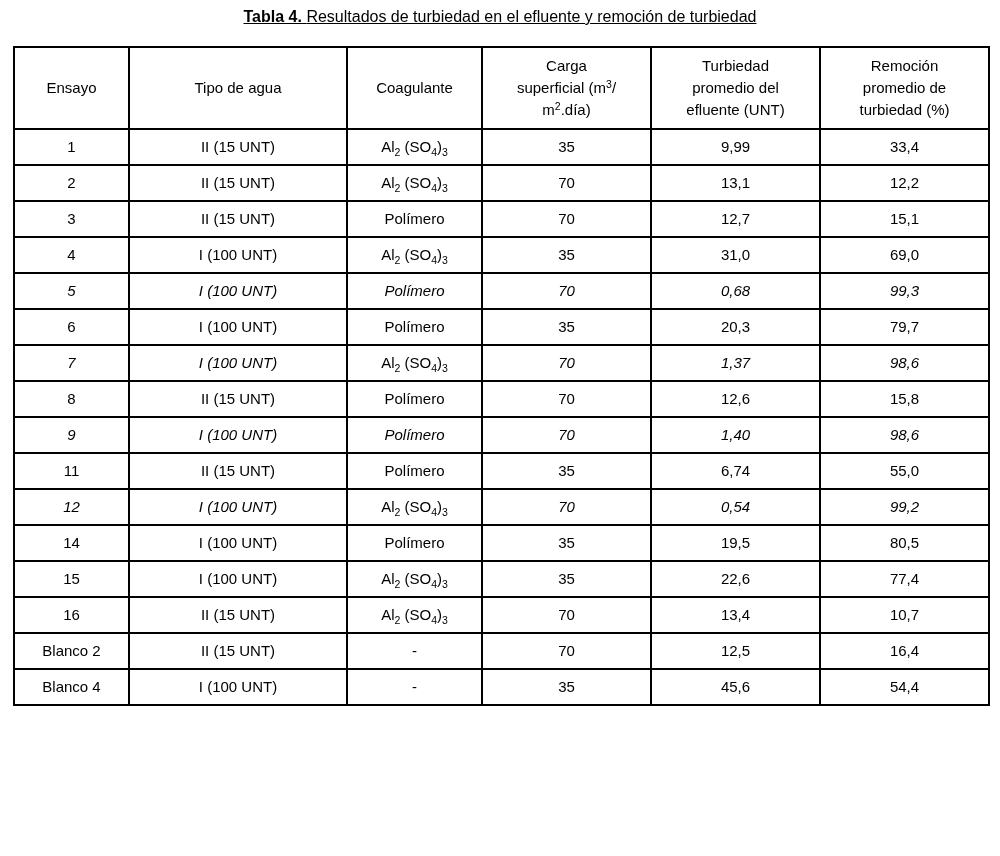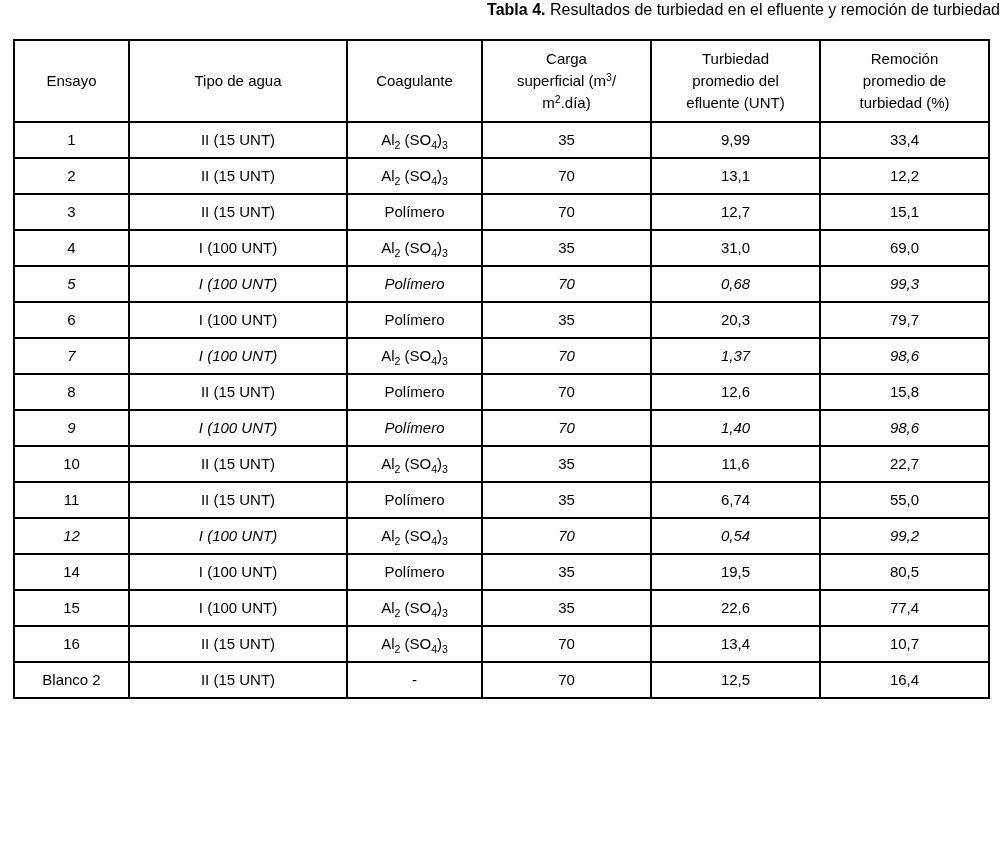--- a/index.html
+++ b/index.html
@@ -6,24 +6,26 @@
     margin: 0;
     padding: 0;
     background: #ffffff;
     width: 1000px;
     height: 856px;
     font-family: "Liberation Sans", sans-serif;
     color: #000000;
     overflow: hidden;
   }
   .caption {
-    text-align: right;
+    text-align: center;
     font-size: 16px;
     line-height: 19px;
+    padding-top: 7px;
     white-space: nowrap;
+    text-decoration: underline;
   }
   .caption .bold { font-weight: bold; }
   table.results {
     border-collapse: separate;
     border-spacing: 0;
     table-layout: fixed;
     width: 975px;
     margin: 20px 0 0 13px;
     border: 1px solid #000;
   }
@@ -150,28 +152,20 @@
       </tr>
       <tr>
         <td class="it">9</td>
         <td class="it">I (100 UNT)</td>
         <td class="it">Polímero</td>
         <td class="it">70</td>
         <td class="it">1,40</td>
         <td class="it">98,6</td>
       </tr>
       <tr>
-        <td>10</td>
-        <td>II (15 UNT)</td>
-        <td>Al<sub>2</sub> (SO<sub>4</sub>)<sub>3</sub></td>
-        <td>35</td>
-        <td>11,6</td>
-        <td>22,7</td>
-      </tr>
-      <tr>
         <td>11</td>
         <td>II (15 UNT)</td>
         <td>Polímero</td>
         <td>35</td>
         <td>6,74</td>
         <td>55,0</td>
       </tr>
       <tr>
         <td class="it">12</td>
         <td class="it">I (100 UNT)</td>
@@ -204,15 +198,23 @@
         <td>13,4</td>
         <td>10,7</td>
       </tr>
       <tr>
         <td>Blanco 2</td>
         <td>II (15 UNT)</td>
         <td>-</td>
         <td>70</td>
         <td>12,5</td>
         <td>16,4</td>
+      </tr>
+      <tr>
+        <td>Blanco 4</td>
+        <td>I (100 UNT)</td>
+        <td>-</td>
+        <td>35</td>
+        <td>45,6</td>
+        <td>54,4</td>
       </tr>
     </tbody>
 </table>
 
 </body></html>

